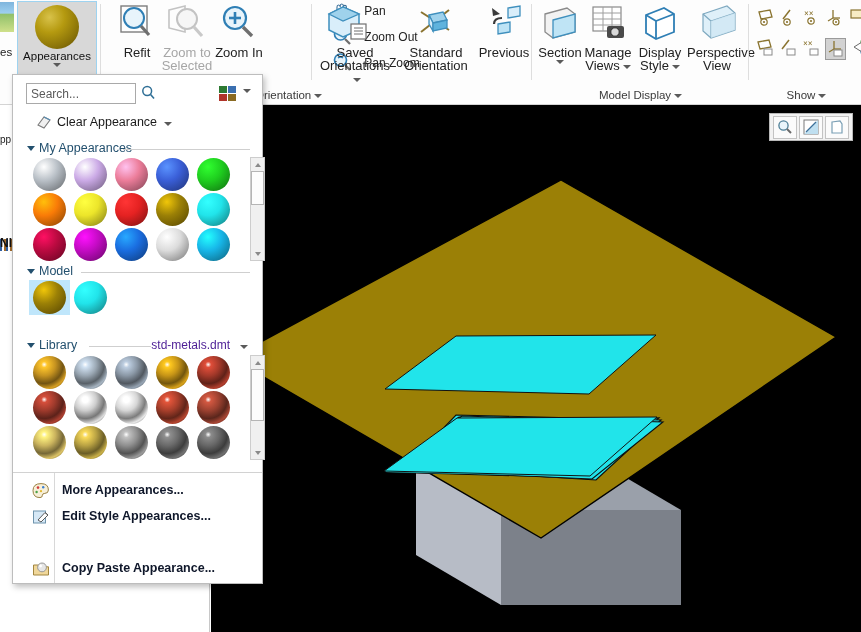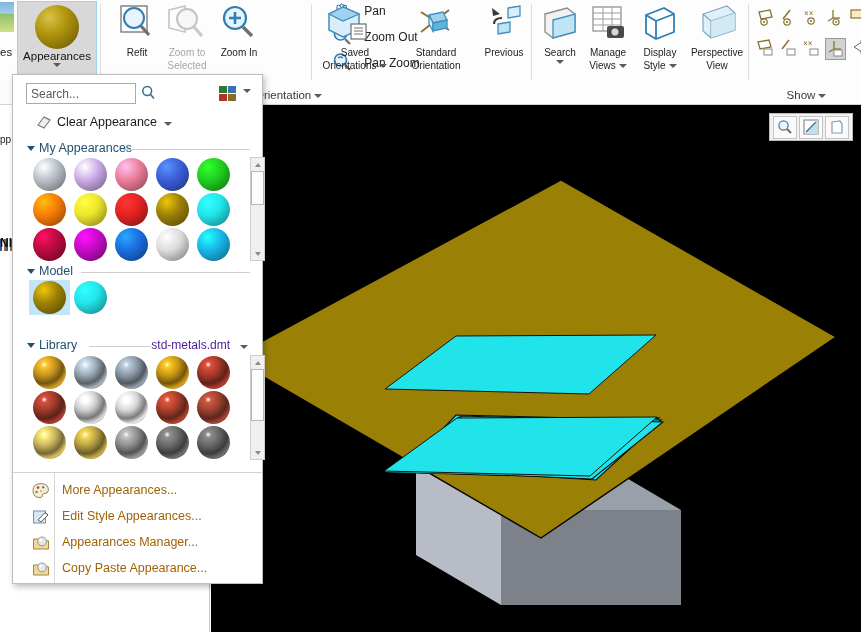--- a/index.html
+++ b/index.html
@@ -20,21 +20,21 @@
   }
   .rgroup{ position:absolute; top:0; height:105px; }
   .rgroup .glabel{
     position:absolute; bottom:4px; width:100%; text-align:center;
     font-size:11.5px; color:#3a3a3a;
   }
   .gdiv{ position:absolute; top:4px; width:1px; height:76px; background:#dedede; }
 
   .bigbtn{
     position:absolute; top:2px; width:62px; text-align:center; cursor:default;
-    font-size:10px; line-height:13px; color:#222;
+    font-size:13px; line-height:13px; color:#222;
   }
   .bigbtn .ico{ display:block; height:44px; }
   .bigbtn.dim{ color:#a6a6a6; }
 
   .smbtn{
     position:absolute; height:24px; cursor:default;
     font-size:12px; color:#222; white-space:nowrap;
   }
   .smbtn .ico{ display:inline-block; width:22px; height:22px; vertical-align:middle; }
   .smbtn span.lbl{ vertical-align:middle; margin-left:7px; }
@@ -127,21 +127,21 @@
   .triU{width:0;height:0;border-left:3.5px solid transparent;border-right:3.5px solid transparent;border-bottom:4px solid #8a8a8a;}
   .triD{width:0;height:0;border-left:3.5px solid transparent;border-right:3.5px solid transparent;border-top:4px solid #8a8a8a;}
 
   #libName{position:absolute;right:32px;font-size:12px;color:#4c1d95;}
   #libCaret{position:absolute;right:14px;}
 
   #menuSep{position:absolute;left:0;width:100%;height:1px;background:#d2d2d2;}
   #menuDiv{position:absolute;width:1px;background:#d8d8d8;}
   .mitem{position:absolute;left:1px;width:249px;height:26px;cursor:default;}
   .mitem .mico{position:absolute;left:18px;top:4px;width:18px;height:18px;}
-  .mitem .mlbl{position:absolute;left:48px;top:5px;font-size:12.5px;font-weight:normal;color:#a16207;}
+  .mitem .mlbl{position:absolute;left:48px;top:5px;font-size:12.5px;font-weight:bold;color:#0f172a;}
 </style>
 </head>
 <body>
 
 <div id="leftPanel"></div>
 
 <div id="ribbon">
 
   <div id="leftTabIcon"></div>
   <div id="leftTabTxt">es</div>
@@ -273,21 +273,21 @@
   <div class="gdiv" style="left:531px"></div>
 
   <div class="rgroup" style="left:535px;width:211px;">
     <div class="bigbtn" style="left:2px;width:46px;">
       <span class="ico">
         <svg width="46" height="44" viewBox="0 0 46 44">
           <path d="M8 12 L30 6 L38 12 L38 30 L16 36 L8 30 Z" fill="#f2f2f2" stroke="#8a8a8a" stroke-width="1.3"></path>
           <path d="M16 18 L38 12 L38 30 L16 36 Z" fill="#bfe4f5" stroke="#3e8fbd" stroke-width="1.3"></path>
         </svg>
       </span>
-      <span>Search</span>
+      <span>Section</span>
       <span class="caretd"></span>
     </div>
 
     <div class="bigbtn" style="left:48px;width:50px;">
       <span class="ico">
         <svg width="50" height="44" viewBox="0 0 50 44">
           <rect x="10" y="5" width="28" height="24" fill="#fff" stroke="#8a8a8a" stroke-width="1.2"></rect>
           <line x1="10" y1="11" x2="38" y2="11" stroke="#9e9e9e"></line>
             <line x1="10" y1="17" x2="38" y2="17" stroke="#9e9e9e"></line>
           <line x1="10" y1="23" x2="38" y2="23" stroke="#9e9e9e"></line>
@@ -316,20 +316,23 @@
       <span class="ico">
         <svg width="48" height="44" viewBox="0 0 48 44">
           <path d="M10 13 L28 6 L38 12 L38 30 L20 37 L10 31 Z" fill="#fff" stroke="#2f7fb5" stroke-width="1.8"></path>
           <path d="M10 13 L20 19 L20 37" fill="none" stroke="#2f7fb5" stroke-width="1.8"></path>
           <path d="M20 19 L38 12" fill="none" stroke="#2f7fb5" stroke-width="1.8"></path>
         </svg>
       </span>
       <span>Display Style</span><span class="caret"></span>
     </div>
 
+    <div class="glabel">
+      <span>Model Display</span><span class="caret"></span>
+    </div>
   </div>
 
   <div class="gdiv" style="left:748px"></div>
 
   <div class="rgroup" style="left:752px;width:109px;">
     <div style="position:absolute;left:4px;top:8px;display:flex;gap:4px;">
       <span>
         <svg width="19" height="19" viewBox="0 0 19 19">
             <path d="M3 4 L14 2 L16 9 L5 11 Z" fill="none" stroke="#8a7430" stroke-width="1.3"></path>
             <circle cx="8" cy="14" r="3.2" fill="none" stroke="#8a7430" stroke-width="1.2"></circle>
@@ -650,30 +653,20 @@
     <span class="mico">
       <svg width="18" height="18" viewBox="0 0 18 18">
         <rect x="1.5" y="3" width="12" height="12" fill="#d6e8f6" stroke="#6f94ad" stroke-width="1"></rect>
         <path d="M6 12 L13 4.5 L16 7 L9 14 Z" fill="#fdfdfd" stroke="#5a5a5a" stroke-width="1"></path>
         <path d="M13 4.5 L16 7" stroke="#5a5a5a"></path>
       </svg>
     </span>
     <span class="mlbl">Edit Style Appearances...</span>
   </div>
 
-  <div class="mitem" style="top:455px;">
-    <span class="mico">
-      <svg width="18" height="18" viewBox="0 0 18 18">
-        <path d="M1.5 5 L7 5 L8.4 6.8 L16.5 6.8 L16.5 15 L1.5 15 Z" fill="#f0d79a" stroke="#a3863f" stroke-width="1"></path>
-        <circle cx="10" cy="7.4" r="4.4" fill="#e6e6e6" stroke="#8f8f8f" stroke-width=".9"></circle>
-        <circle cx="8.6" cy="6" r="1.4" fill="#fff"></circle>
-      </svg>
-    </span>
-    <span class="mlbl">Appearances Manager...</span>
-  </div>
 
   <div class="mitem" style="top:481px;">
     <span class="mico">
       <svg width="18" height="18" viewBox="0 0 18 18">
         <path d="M1.5 5 L7 5 L8.4 6.8 L16.5 6.8 L16.5 15 L1.5 15 Z" fill="#f0d79a" stroke="#a3863f" stroke-width="1"></path>
         <circle cx="10" cy="7.4" r="4.4" fill="#e6e6e6" stroke="#8f8f8f" stroke-width=".9"></circle>
         <circle cx="8.6" cy="6" r="1.4" fill="#fff"></circle>
       </svg>
     </span>
     <span class="mlbl">Copy Paste Appearance...</span>

